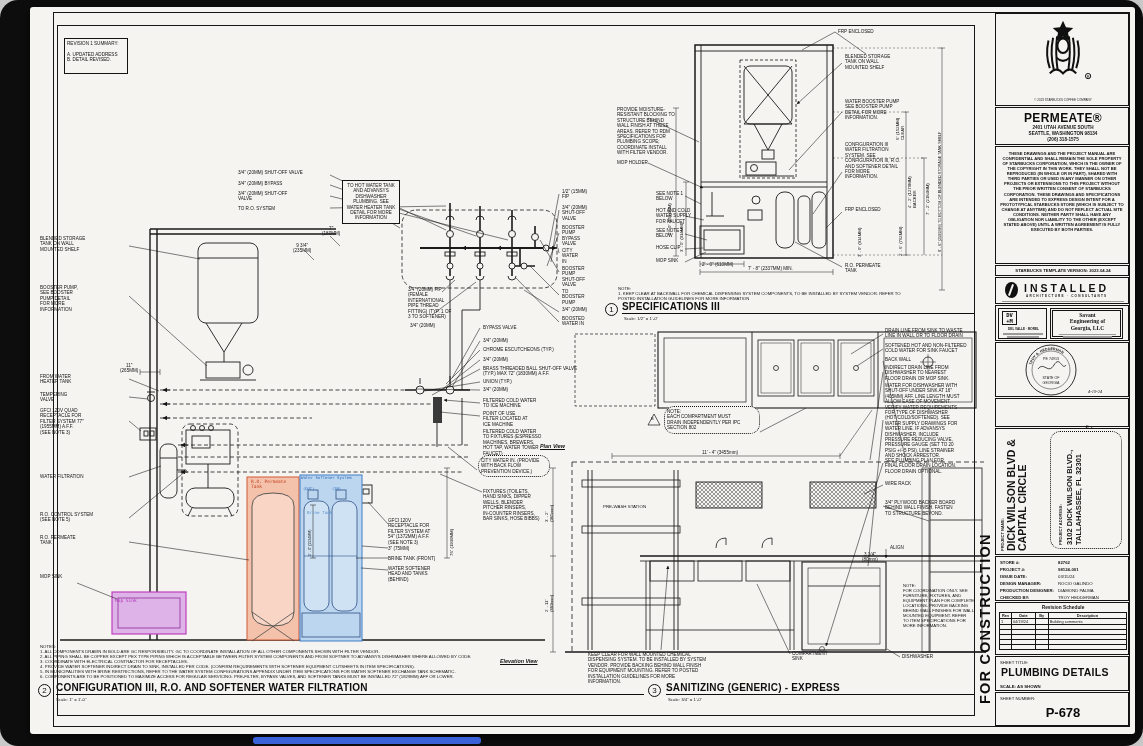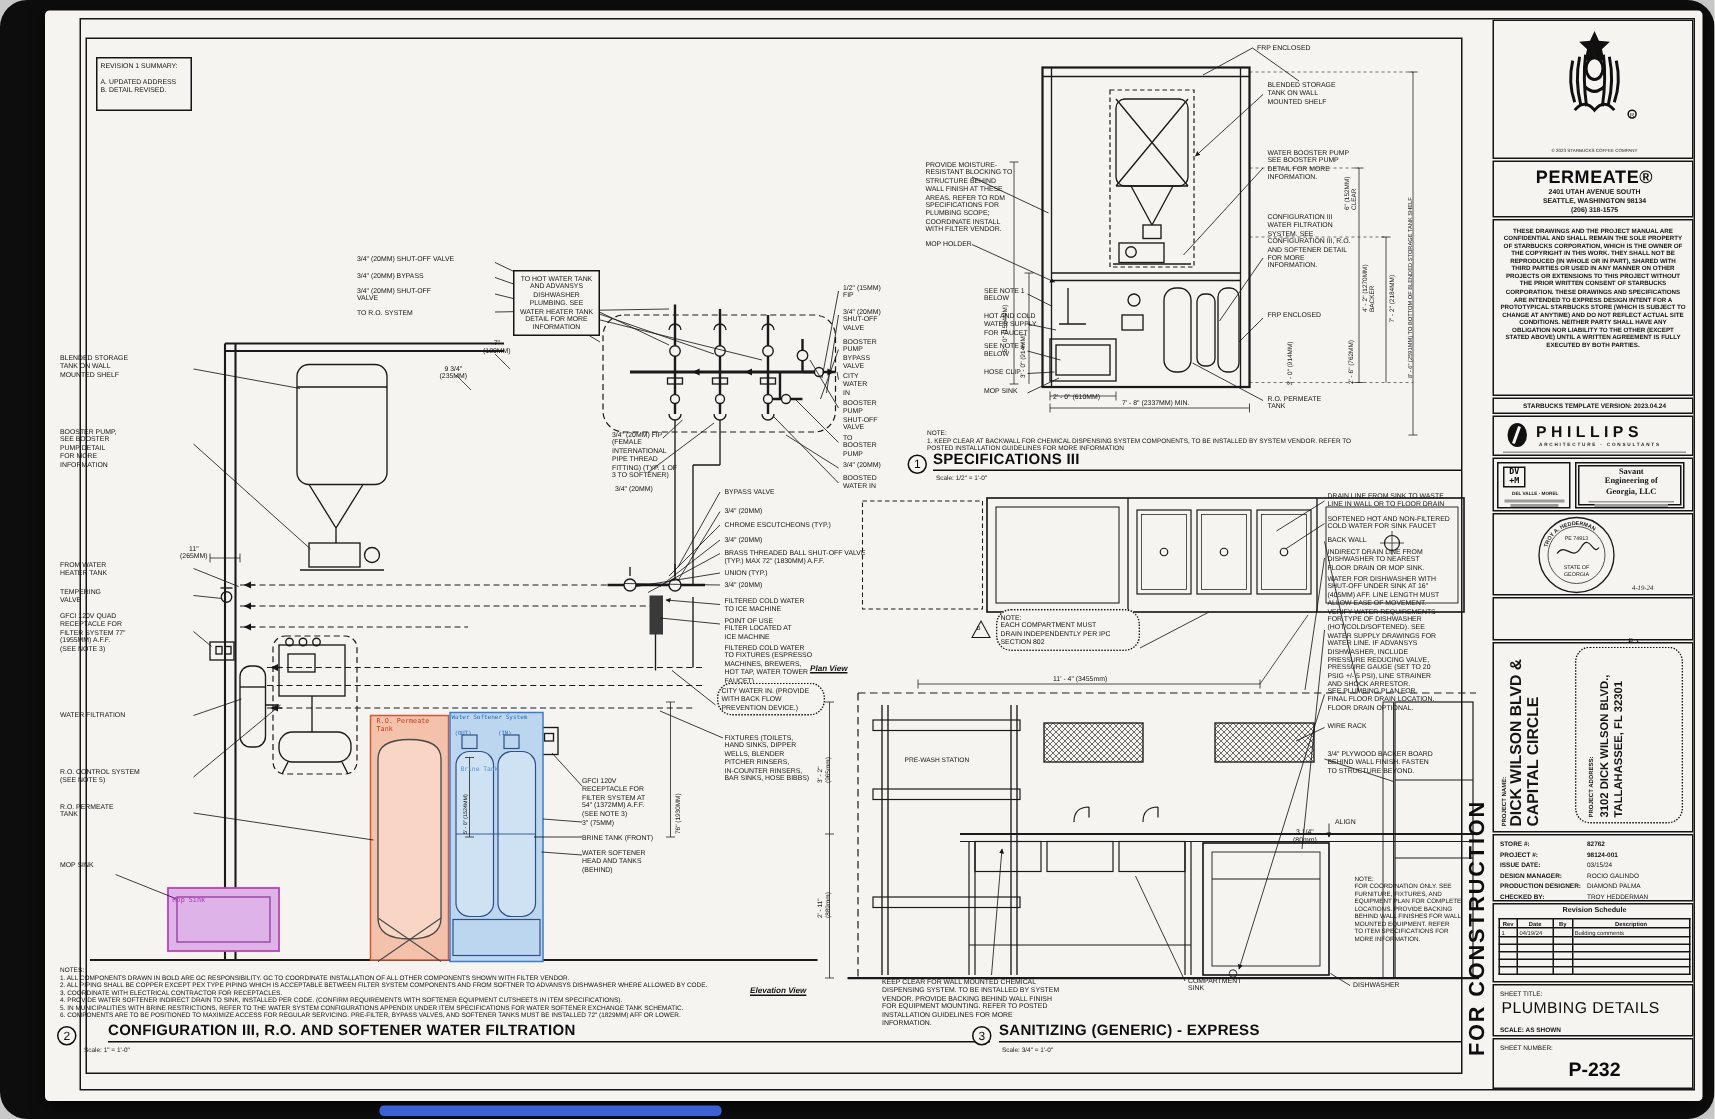--- a/index.html
+++ b/index.html
@@ -444,21 +444,21 @@
 <div class="vl" style="left:308px;top:556px;font-size:3.6px">5' - 0" (1524MM)</div>
 <div class="view" style="left:500px;top:658px">Elevation View</div>
 <div class="notes" style="left:40px;top:644px;width:555px">NOTES:
 1.  ALL COMPONENTS DRAWN IN BOLD ARE GC RESPONSIBILITY.  GC TO COORDINATE INSTALLATION OF ALL OTHER COMPONENTS SHOWN WITH FILTER VENDOR.
 2.  ALL PIPING SHALL BE COPPER EXCEPT PEX TYPE PIPING WHICH IS ACCEPTABLE BETWEEN FILTER SYSTEM COMPONENTS AND FROM SOFTNER TO ADVANSYS DISHWASHER WHERE ALLOWED BY CODE.
 3.  COORDINATE WITH ELECTRICAL CONTRACTOR FOR RECEPTACLES.
 4.  PROVIDE WATER SOFTENER INDIRECT DRAIN TO SINK, INSTALLED PER CODE. (CONFIRM REQUIREMENTS WITH SOFTENER EQUIPMENT CUTSHEETS IN ITEM SPECIFICATIONS).
 5.  IN MUNICIPALITIES WITH BRINE RESTRICTIONS, REFER TO THE WATER SYSTEM CONFIGURATIONS APPENDIX UNDER ITEM SPECIFICATIONS FOR WATER SOFTENER EXCHANGE TANK SCHEMATIC.
 6.  COMPONENTS ARE TO BE POSITIONED TO MAXIMIZE ACCESS FOR REGULAR SERVICING. PRE-FILTER, BYPASS VALVES, AND SOFTENER TANKS MUST BE INSTALLED 72" (1829MM) AFF OR LOWER.</div>
 <div class="dnum" style="left:38px;top:684px">2</div>
-<div class="dt" style="left:72px;top:682px;width:588px">CONFIGURATION III, R.O. AND SOFTENER WATER FILTRATION</div>
+<div class="dt" style="left:56px;top:682px;width:588px">CONFIGURATION III, R.O. AND SOFTENER WATER FILTRATION</div>
 <div class="dscale" style="left:56px;top:697px">Scale:  1" = 1'-0"</div>
 
 <div class="lbl" style="left:885px;top:328px">DRAIN LINE FROM SINK TO WASTE
 LINE IN WALL OR TO FLOOR DRAIN</div>
 <div class="lbl" style="left:885px;top:343px">SOFTENED HOT AND NON-FILTERED
 COLD WATER FOR SINK FAUCET</div>
 <div class="lbl" style="left:885px;top:357px">BACK WALL</div>
 <div class="lbl" style="left:885px;top:365px">INDIRECT DRAIN LINE FROM
 DISHWASHER TO NEAREST
 FLOOR DRAIN OR MOP SINK.</div>
@@ -554,21 +554,21 @@
 </div>
 
 <div class="tbsec" style="left:995px;top:265px;width:134px;height:11px">
   <div class="tmpl" style="top:2px">STARBUCKS TEMPLATE VERSION: 2023.04.24</div>
 </div>
 
 <div class="tbsec" style="left:995px;top:277px;width:134px;height:27px">
   <div class="abs" style="left:9px;top:4px;width:13px;height:16px;background:#101010;border-radius:50%">
     <div class="abs" style="left:5px;top:2px;width:2px;height:12px;background:#f5f4f1;transform:rotate(20deg)"></div>
   </div>
-  <div class="abs" style="left:28px;top:4px;font-weight:bold;font-size:10.5px;letter-spacing:3px;color:#101010">PHILLIPS</div>
+  <div class="abs" style="left:28px;top:4px;font-weight:bold;font-size:10.5px;letter-spacing:3px;color:#101010">INSTALLED</div>
   <div class="abs" style="left:30px;top:16px;font-size:3.1px;letter-spacing:1.2px;color:#222;font-weight:bold">ARCHITECTURE · CONSULTANTS</div>
   <div class="microbar" style="left:6px;top:22.5px;width:122px"></div>
 </div>
 
 <div class="tbsec" style="left:995px;top:305px;width:134px;height:36px">
   <div class="abs" style="left:2px;top:2px;width:49px;height:31px;border:0.8px solid #141414">
     <div class="abs" style="left:3px;top:2px;width:15px;height:14px;border:1px solid #141414;font-size:5.5px;font-weight:bold;line-height:1.1;text-align:center;white-space:pre-line;font-family:'DejaVu Sans Mono',monospace">DV
 +M</div>
     <div class="abs" style="left:0;top:18px;width:49px;text-align:center;font-size:3.1px;font-weight:bold;color:#141414">DEL VALLE · MOREL</div>
     <div class="microbar" style="left:4px;top:24px;width:40px"></div>
@@ -671,20 +671,20 @@
           <td></td>
           <td></td>
           <td></td>
         </tr>
   </tbody>
     </table>
 </div>
 
 <div class="tbsec" style="left:995px;top:656px;width:134px;height:35px">
   <div class="tb-small" style="left:4px;top:3px;font-weight:normal">SHEET TITLE:</div>
-  <div class="abs" style="left:5px;top:9px;font-size:10.5px;font-weight:400;letter-spacing:.3px;color:#0e0e0e">PLUMBING DETAILS</div>
+  <div class="abs" style="left:5px;top:9px;font-size:10.5px;font-weight:700;letter-spacing:.3px;color:#0e0e0e">PLUMBING DETAILS</div>
   <div class="tb-small" style="left:4px;top:27px">SCALE: AS SHOWN</div>
 </div>
 
 <div class="tbsec" style="left:995px;top:692px;width:134px;height:34px">
   <div class="tb-small" style="left:4px;top:3px;font-weight:normal">SHEET NUMBER:</div>
-  <div class="abs" style="left:0;top:12px;width:134px;text-align:center;font-size:13px;font-weight:bold;color:#0c0c0c">P-232</div>
+  <div class="abs" style="left:0;top:12px;width:134px;text-align:center;font-size:13px;font-weight:bold;color:#0c0c0c">P-678</div>
 </div>
 
 </body></html>

